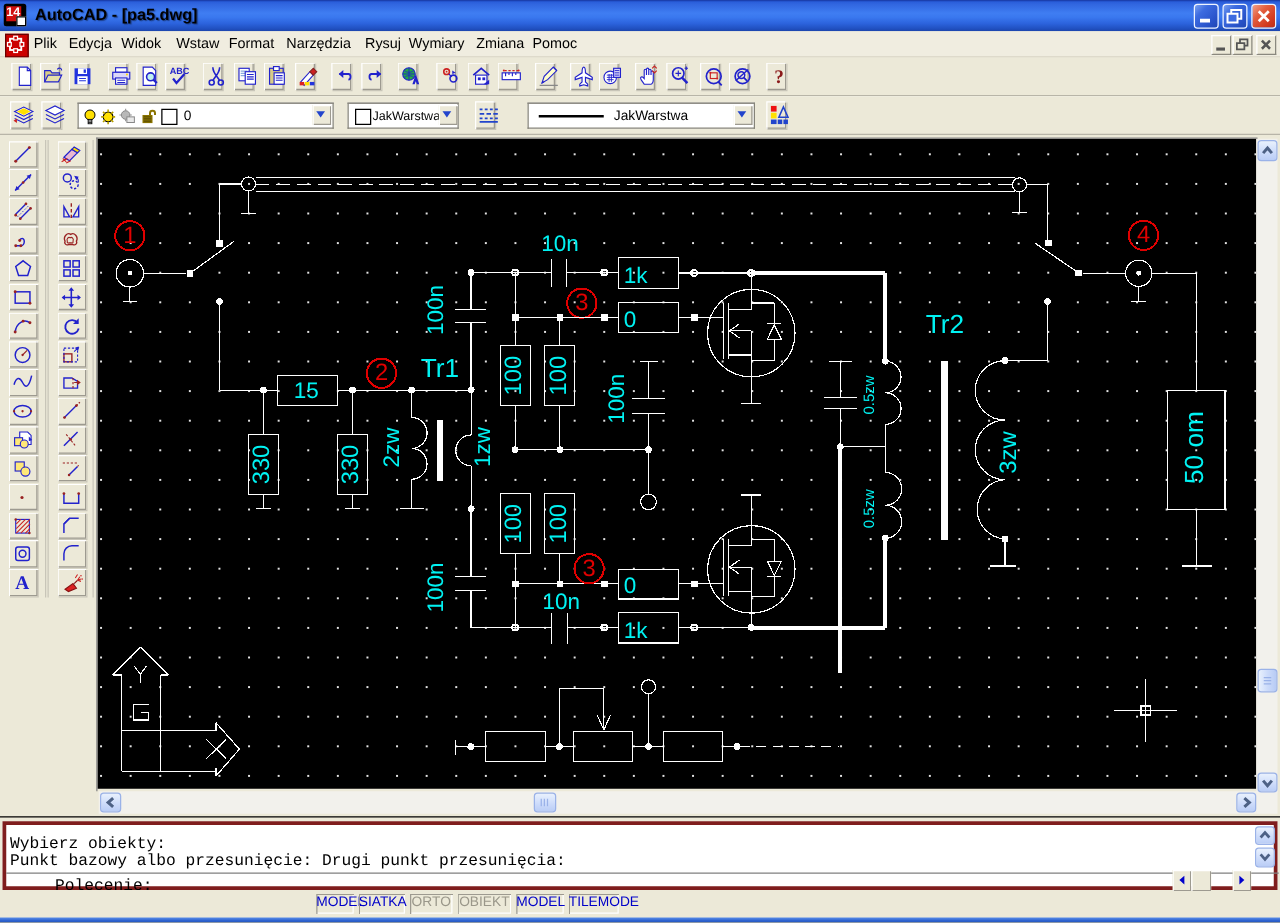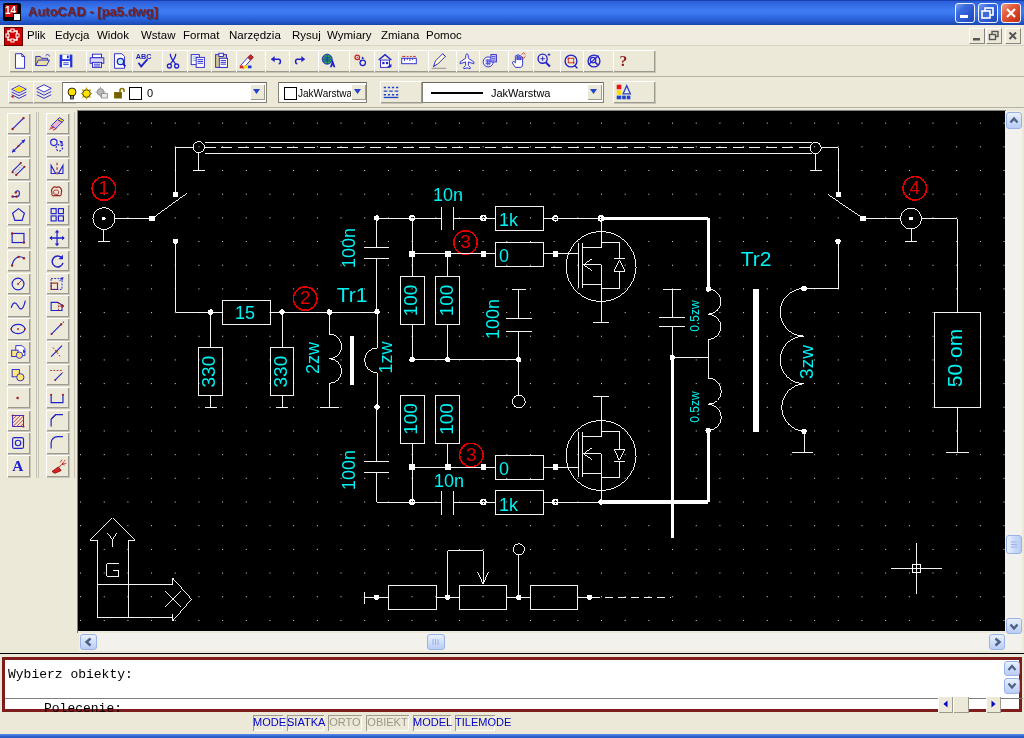--- a/index.html
+++ b/index.html
@@ -1,34 +1,34 @@
 <!DOCTYPE html>
 <html><head>
 <meta charset="utf-8">
 <style>
 html,body{margin:0;padding:0;}
 body{width:1024px;height:738px;overflow:hidden;font-family:"Liberation Sans",sans-serif;background:#ece9d8;}
 #win{position:absolute;left:0;top:0;width:1024px;height:738px;background:#ece9d8;overflow:hidden;}
 .abs{position:absolute;}
 
 #titlebar{left:0;top:0;width:1024px;height:25px;background:linear-gradient(180deg,#2457d6 0%,#3166e0 14%,#3f7df2 42%,#3a78ef 55%,#2c63dd 75%,#2050c0 92%,#1c44ab 100%);}
-#titletext{left:28px;top:4px;color:#7f1d1d;font-weight:bold;font-size:13px;text-shadow:1px 1px 1px #1a3a80;}
+#titletext{left:28px;top:4px;color:#000000;font-weight:bold;font-size:13px;text-shadow:1px 1px 1px #1a3a80;}
 .xpbtn{top:3px;width:20px;height:20px;border-radius:3px;border:1px solid #eef4ff;box-sizing:border-box;}
 .xpbtn svg{position:absolute;left:0;top:0;}
 #btnmin{left:955px;background:linear-gradient(135deg,#7ba1ef 0%,#3c6be0 30%,#2a55cc 70%,#1f47b4 100%);}
 #btnmax{left:978px;background:linear-gradient(135deg,#7ba1ef 0%,#3c6be0 30%,#2a55cc 70%,#1f47b4 100%);}
 #btncls{left:1001px;background:linear-gradient(135deg,#f0a088 0%,#e35e3e 35%,#d23a20 75%,#b92e18 100%);}
 
 #menubar{left:0;top:25px;width:1024px;height:21px;background:#f0ede0;border-bottom:1px solid #d8d4c4;box-sizing:border-box;}
 .menuitem{top:29px;font-size:11.5px;color:#000;}
 .mdibtn{top:28px;width:16px;height:16px;background:#ece9d8;border:1px solid #fff;border-right-color:#8a887e;border-bottom-color:#8a887e;box-sizing:border-box;}
 
 #toolbar1{left:0;top:46px;width:1024px;height:31px;background:#ece9d8;}
 #toolbar2{left:0;top:77px;width:1024px;height:31px;background:#ece9d8;border-bottom:1px solid #b8b5a8;box-sizing:border-box;}
-.tbtn{position:absolute;width:42px;height:22px;background:#ece9d8;box-shadow:inset 1px 1px 0 #ffffff,inset -1px -1px 0 #9d9a90,1px 1px 0 #c8c5b8;}
+.tbtn{position:absolute;width:16px;height:22px;background:#ece9d8;box-shadow:inset 1px 1px 0 #ffffff,inset -1px -1px 0 #9d9a90,1px 1px 0 #c8c5b8;}
 .tbtn svg{position:absolute;left:1px;top:1px;}
 .combo{position:absolute;background:#fff;border:1px solid #858378;border-top-color:#6c6a60;box-sizing:border-box;}
 .cbarrow{position:absolute;width:15px;height:16px;background:#ece9d8;box-shadow:inset 1px 1px 0 #fff,inset -1px -1px 0 #9d9a90;}
 
 #lefttb{left:0;top:108px;width:78px;height:542px;background:#ece9d8;}
 
 #draw{left:78px;top:111px;width:927px;height:520px;background:#000;}
 #drawsvg{position:absolute;left:78px;top:111px;}
 
 .sbtrack{background:#f2f1ec;}
@@ -1181,20 +1181,21 @@
     <div class="abs" style="z-index:6;left:986px;top:696px;width:15px;height:16.5px;background:#ece9d8;box-shadow:inset 1px 1px 0 #fff,inset -1px -1px 0 #9d9a90;"><svg width="15" height="16">
         <path d="M5.5 4.5l4 3.5-4 3.5z" fill="#0000cc"></path>
       </svg></div>
 
 <div class="abs" style="left:77px;top:110px;width:929px;height:1px;background:#828282;"></div>
     <div class="abs" style="left:77px;top:110px;width:1px;height:523px;background:#828282;"></div>
 
 <div class="abs" style="left:0;top:652.5px;width:1024px;height:1.5px;background:#000;"></div>
 <div id="cmdwin" class="abs">
 <div class="abs" style="left:3px;top:7px;">Wybierz obiekty:</div>
+<div class="abs" style="left:3px;top:21px;">Punkt bazowy albo przesunięcie: Drugi punkt przesunięcia:</div>
 <div class="abs" style="left:0px;top:38px;width:1018px;height:1px;background:#808080;"></div>
 <div class="abs" style="left:3px;top:41px;margin-left:36px;">Polecenie:</div>
 </div>
 
 <div id="statusbar" class="abs">
 <div class="stbox" style="left:253px;width:30px;">MODEL</div>
 <div class="stbox" style="left:287px;width:37px;">SIATKA</div>
 <div class="stbox" style="left:328px;width:34px;color:#9a978a;">ORTO</div>
 <div class="stbox" style="left:366px;width:43px;color:#9a978a;">OBIEKT</div>
 <div class="stbox" style="left:413px;width:38px;">MODEL</div>

